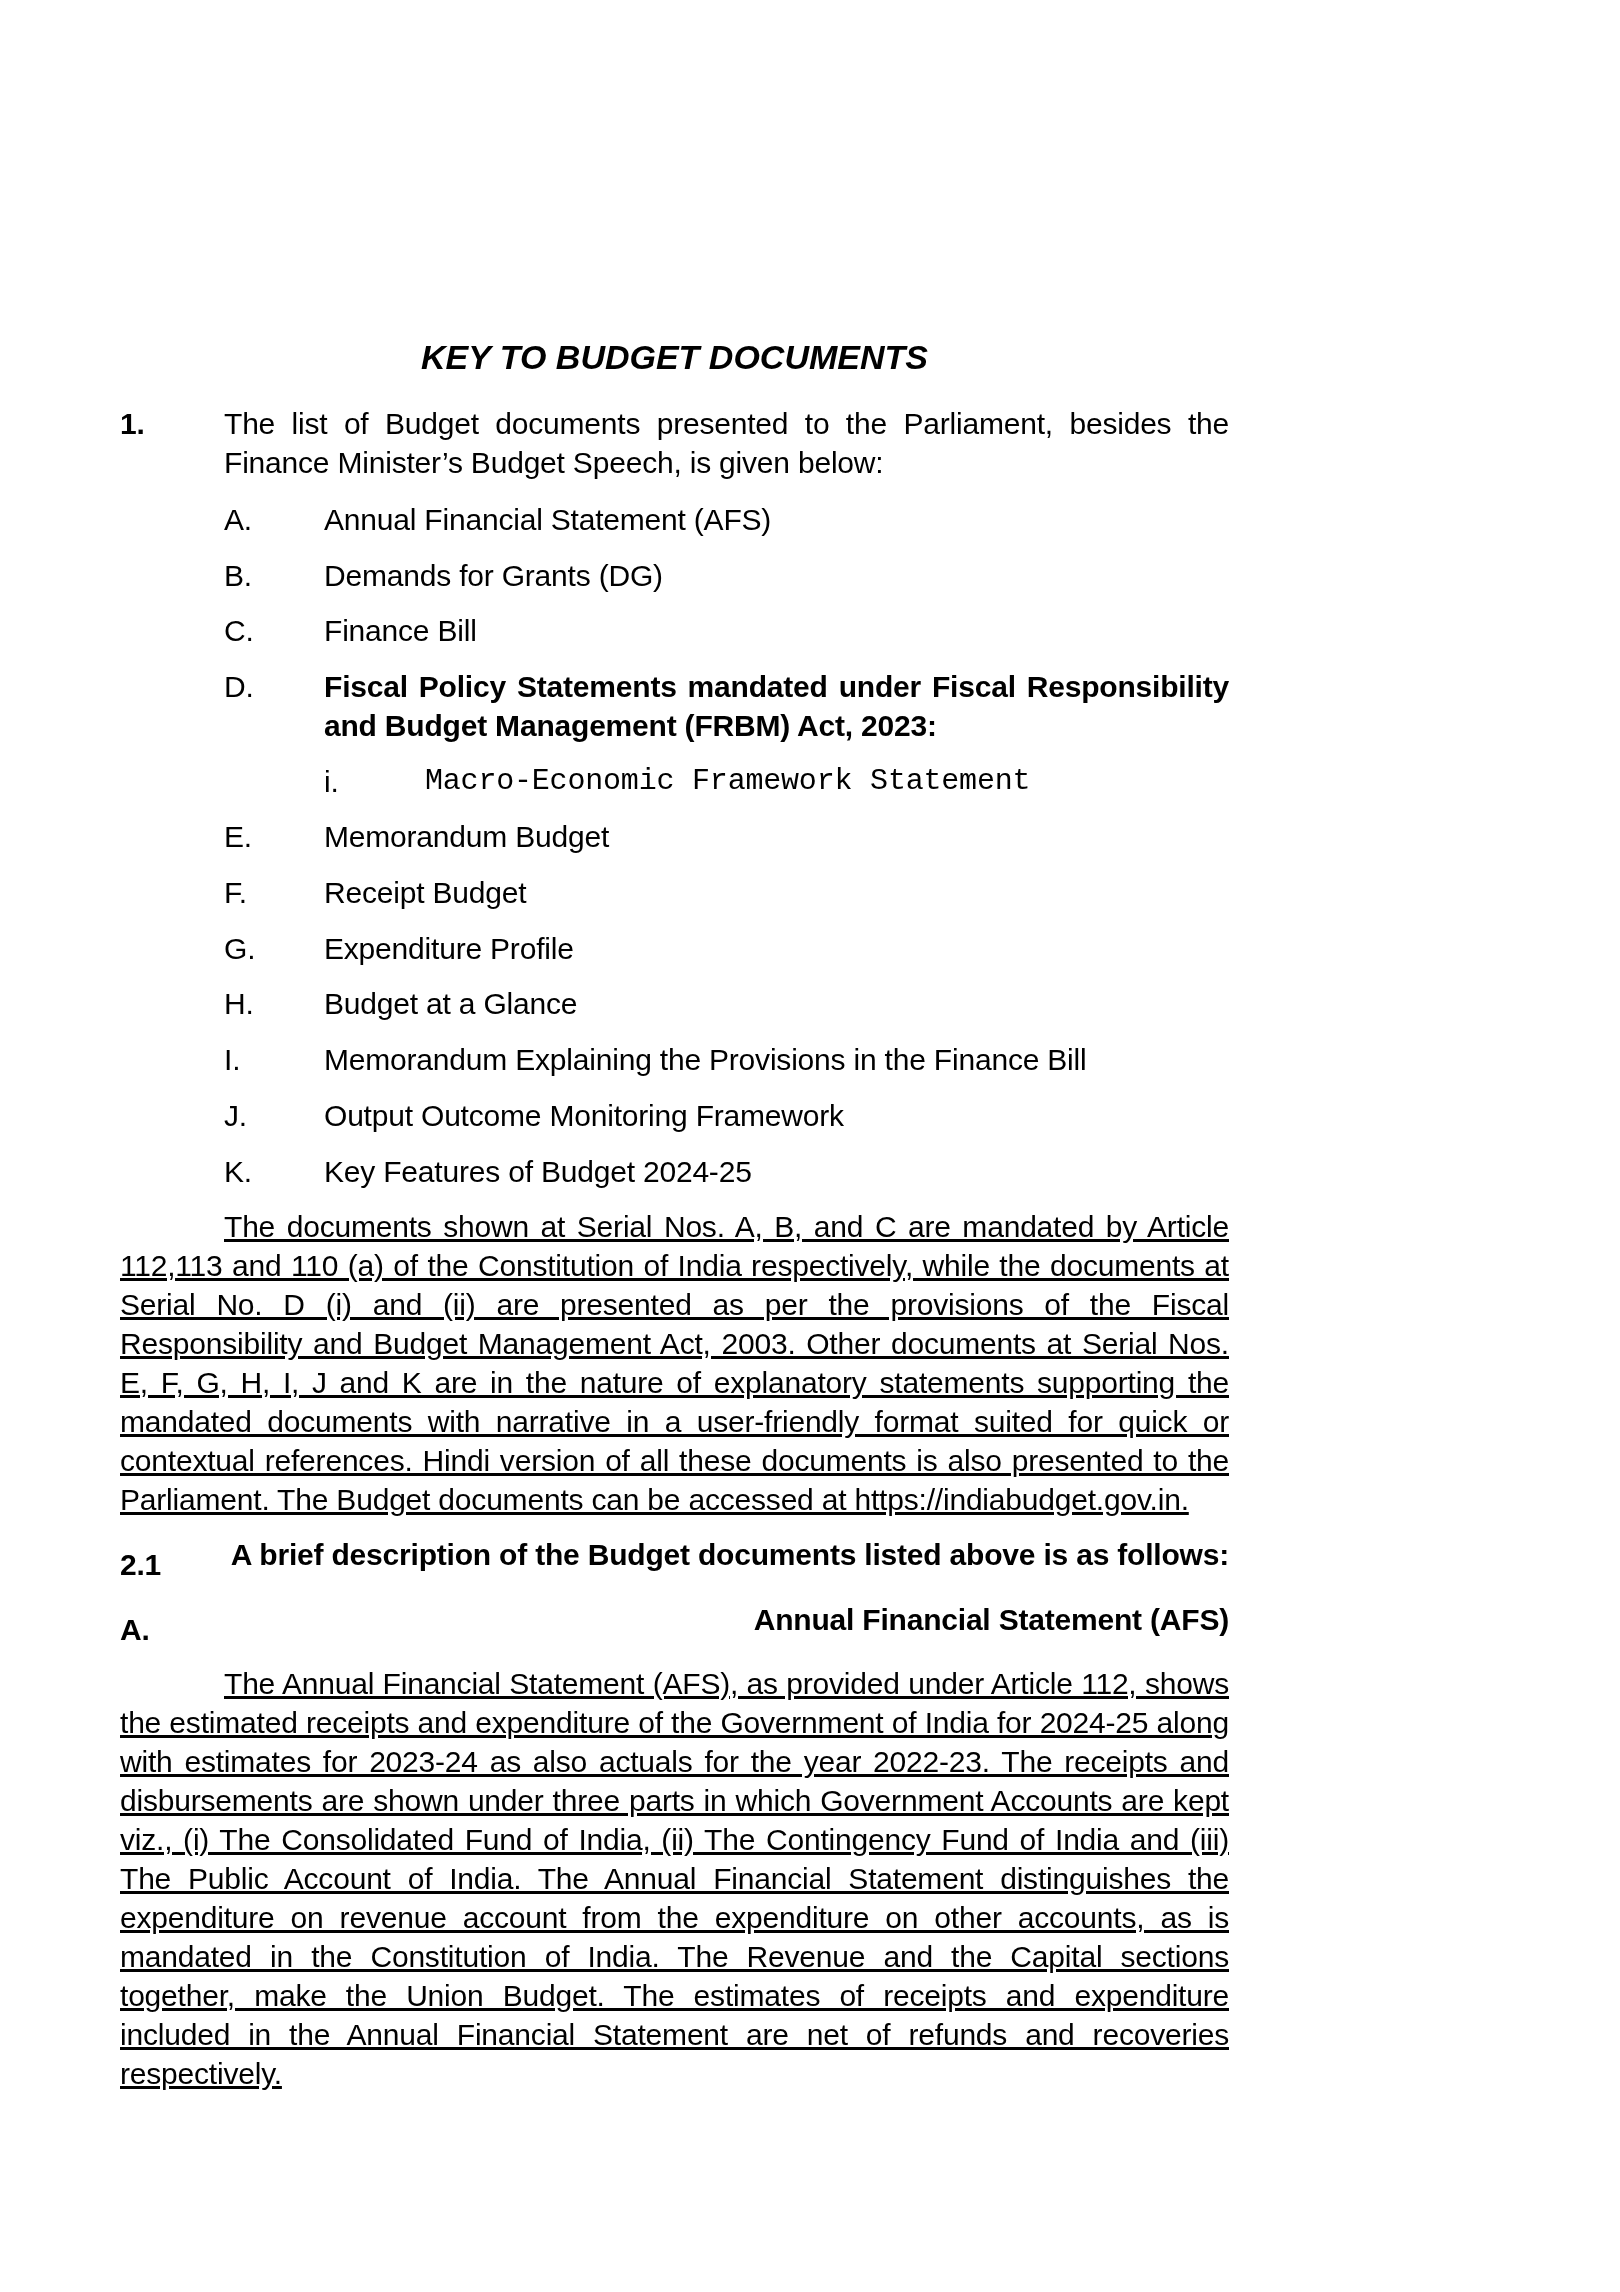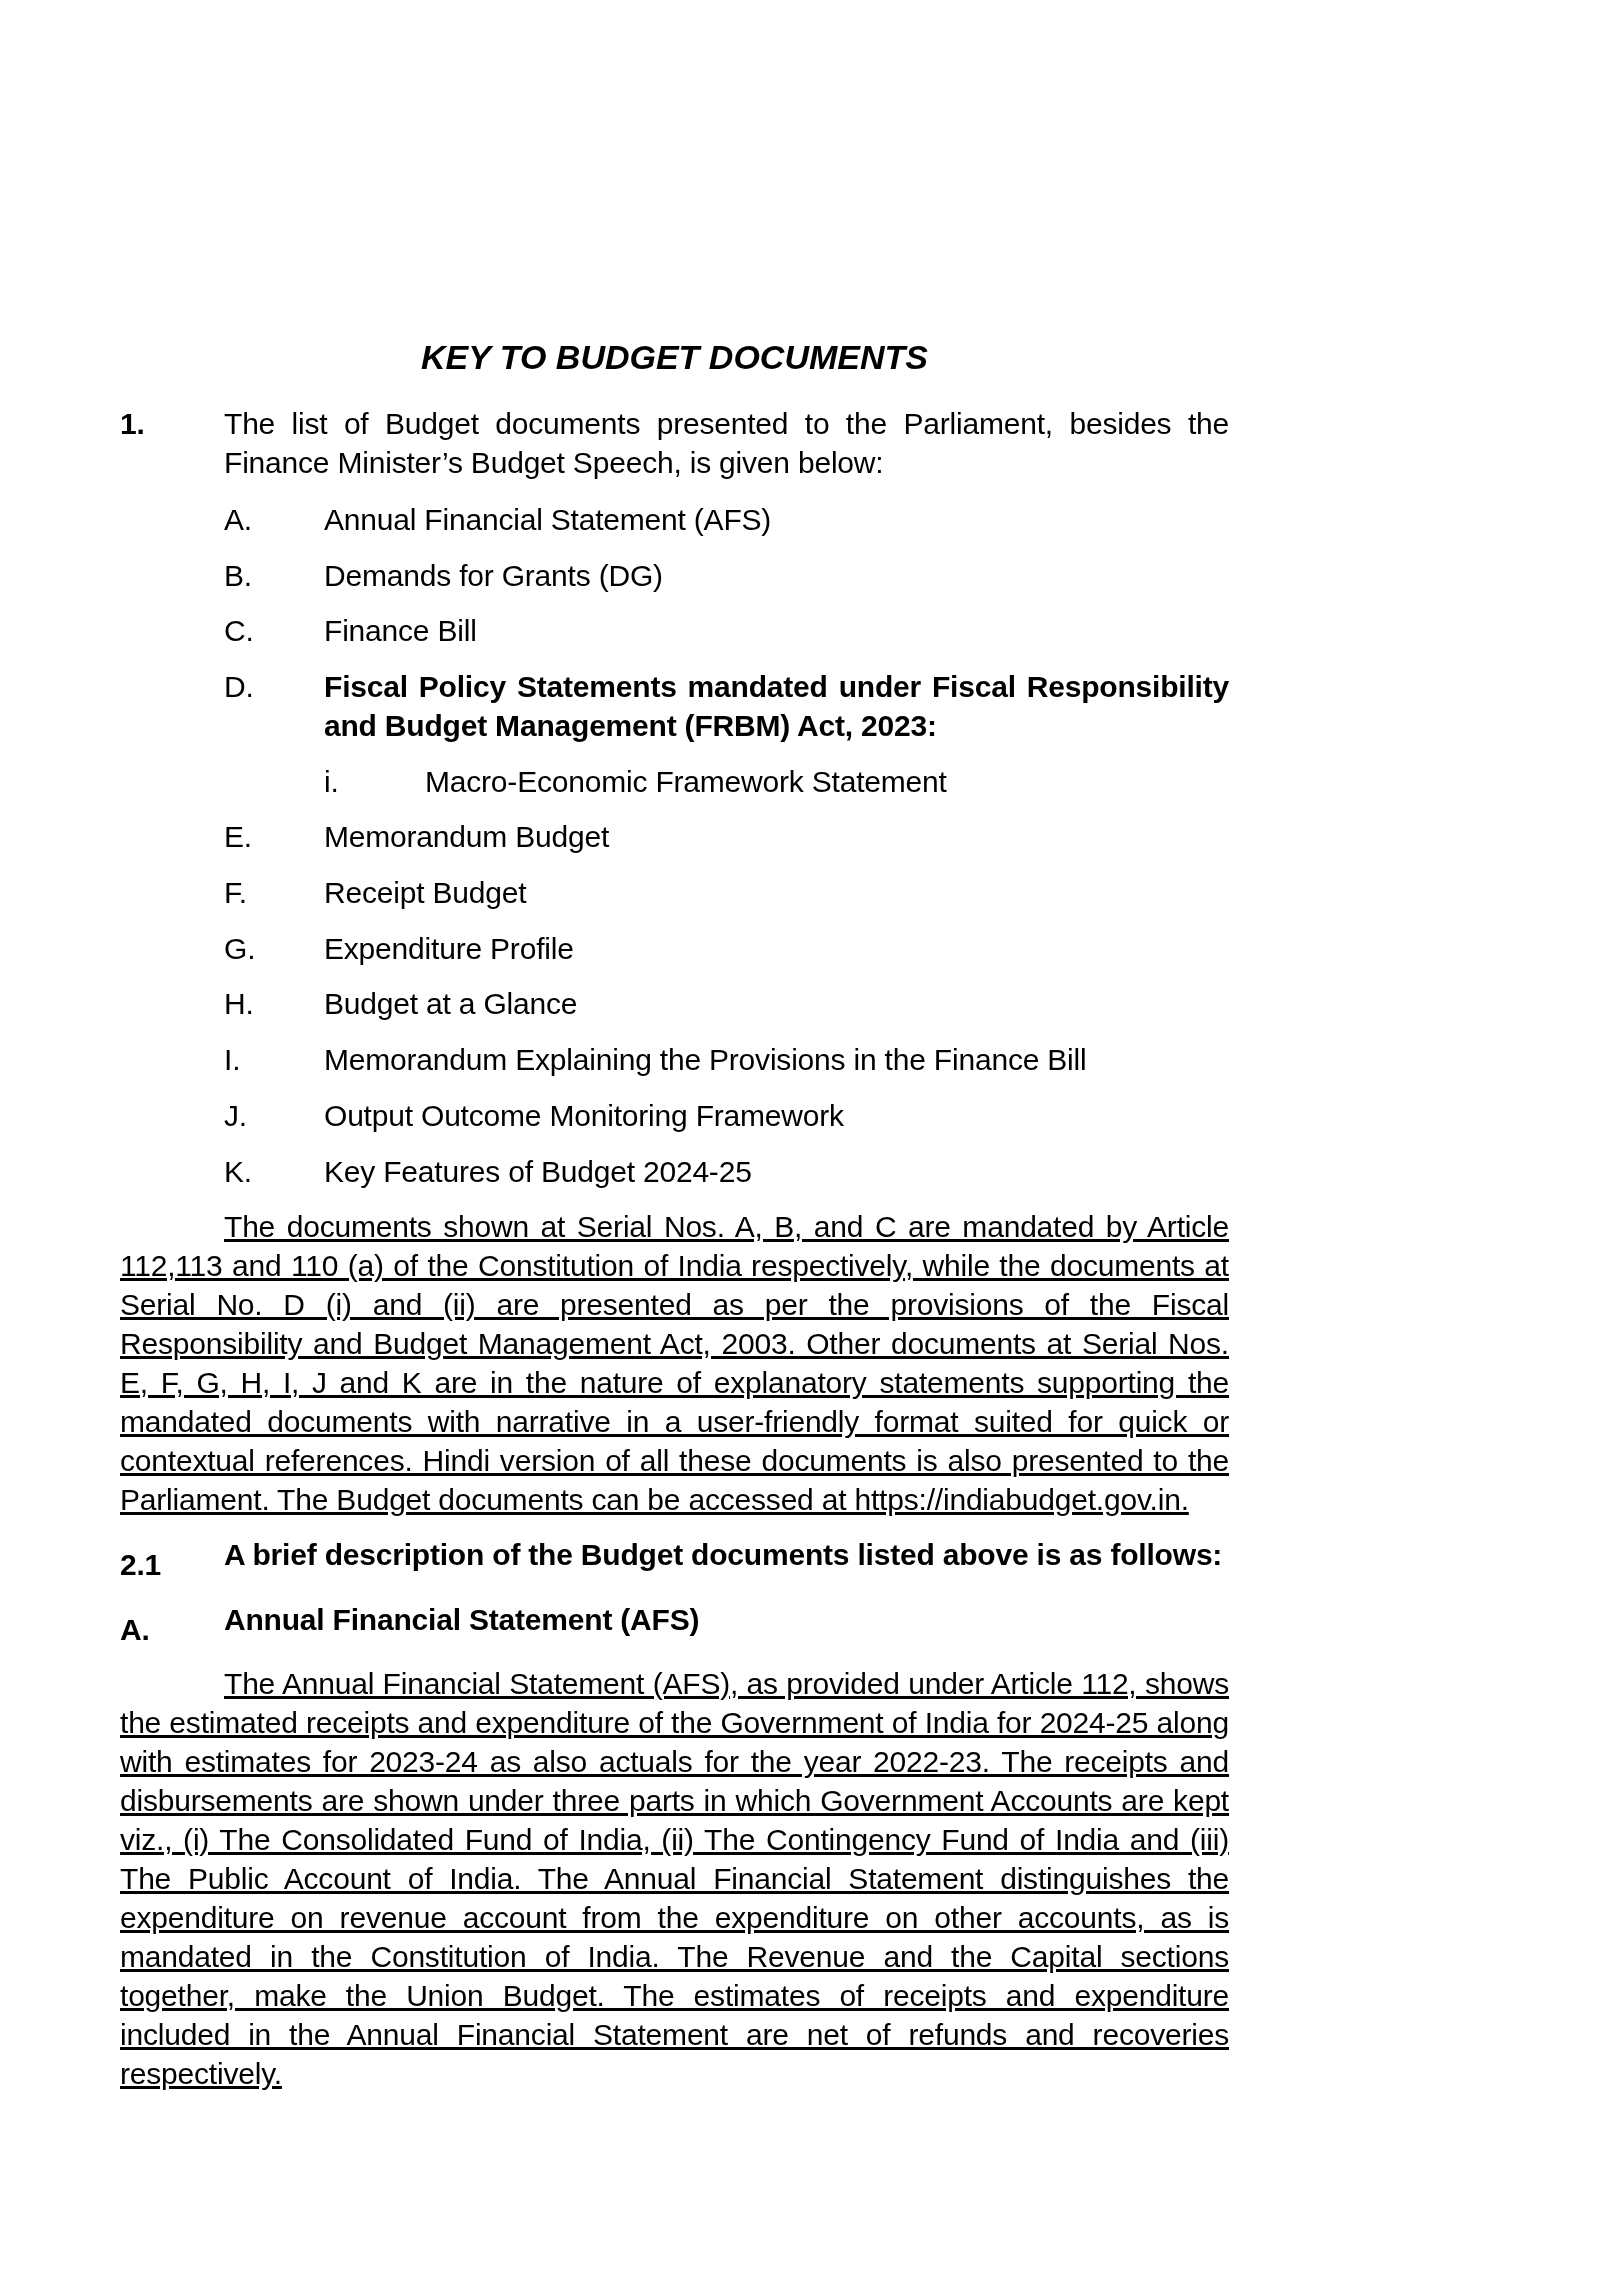--- a/index.html
+++ b/index.html
@@ -53,36 +53,36 @@
   }
   .doc-item .item-label { flex: 0 0 100px; }
   .doc-item .item-text { flex: 1; }
   .doc-item .item-text.justified { text-align: justify; font-weight: bold; }
 
   .sub-item {
     display: flex;
     margin: 0 0 16.7px 204px;
   }
   .sub-item .item-label { flex: 0 0 101px; }
-  .sub-item .item-text { flex: 1; }
+  .sub-item .item-text { flex: 1; font-family: Liberation Mono, monospace; }
 
   .body-para {
     margin: 0 0 15.7px 0;
     text-align: justify;
     text-indent: 104px;
     text-decoration: underline;
   }
 
   .section-heading {
     display: flex;
     font-weight: bold;
     margin: 0 0 15.7px 0;
   }
   .section-heading .num { flex: 0 0 104px; margin-top: 10px; }
-  .section-heading .heading-text { flex: 1; }
+  .section-heading .heading-text { flex: 1; text-align: right; }
 </style>
 </head>
 <body>
 
 <div class="page">
 
   <h1 class="doc-title">KEY TO BUDGET DOCUMENTS</h1>
 
   <div class="hang">
     <span class="num">1.</span>

